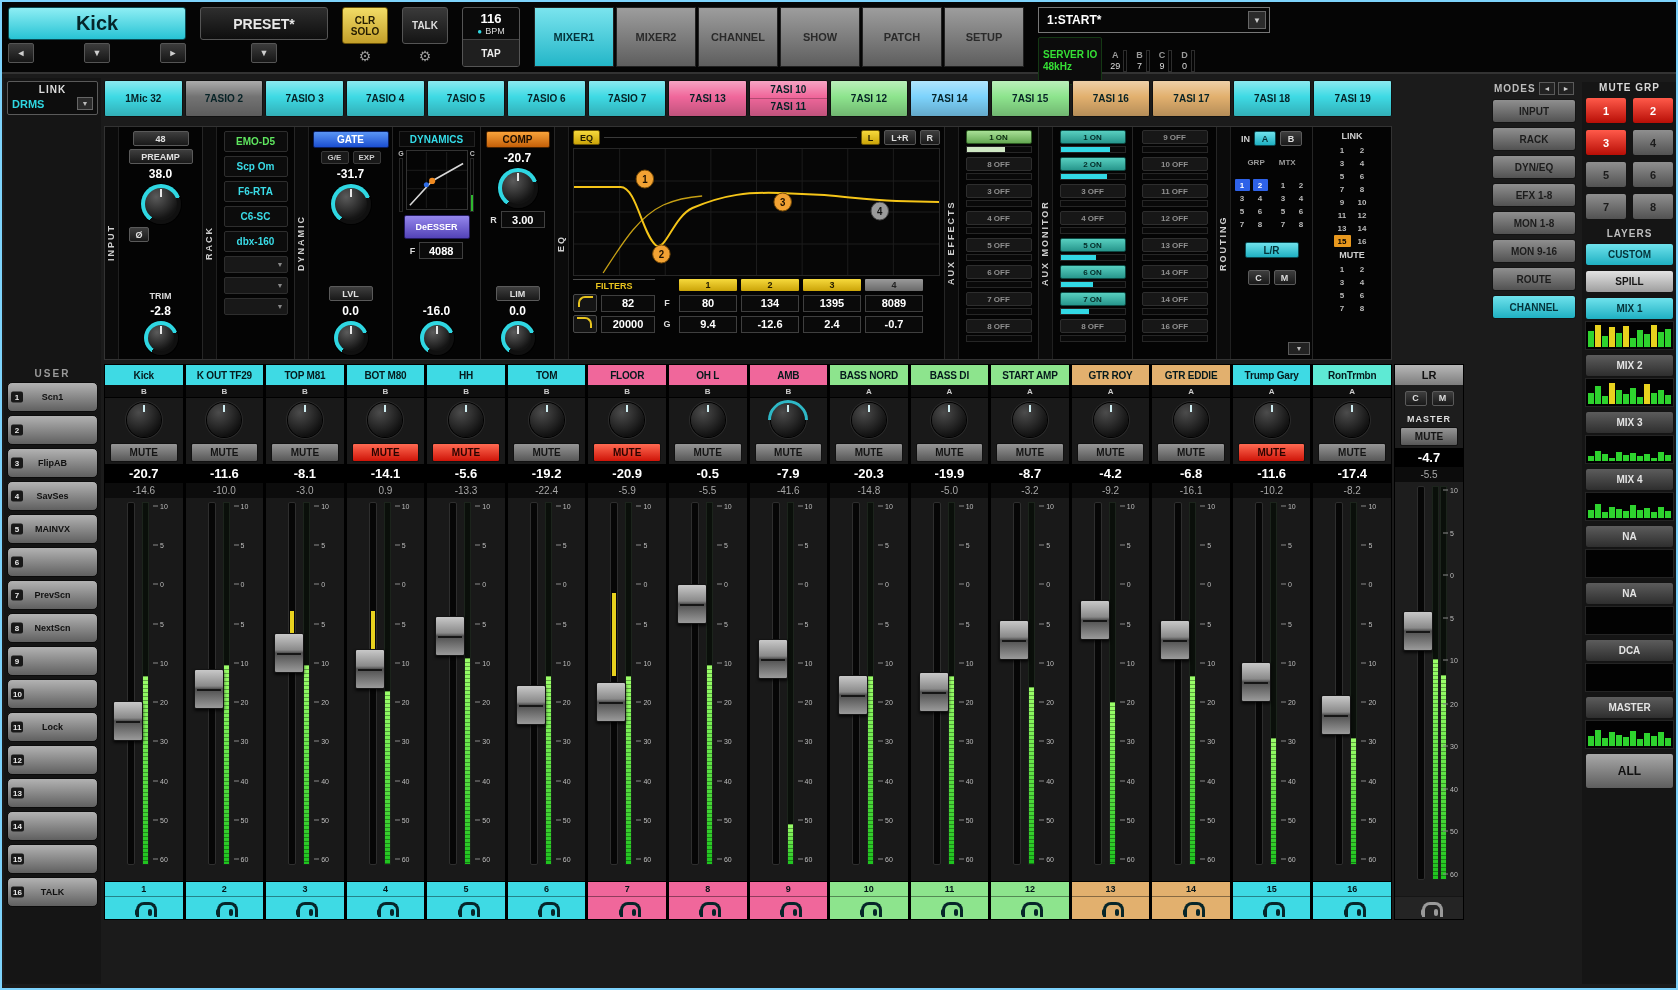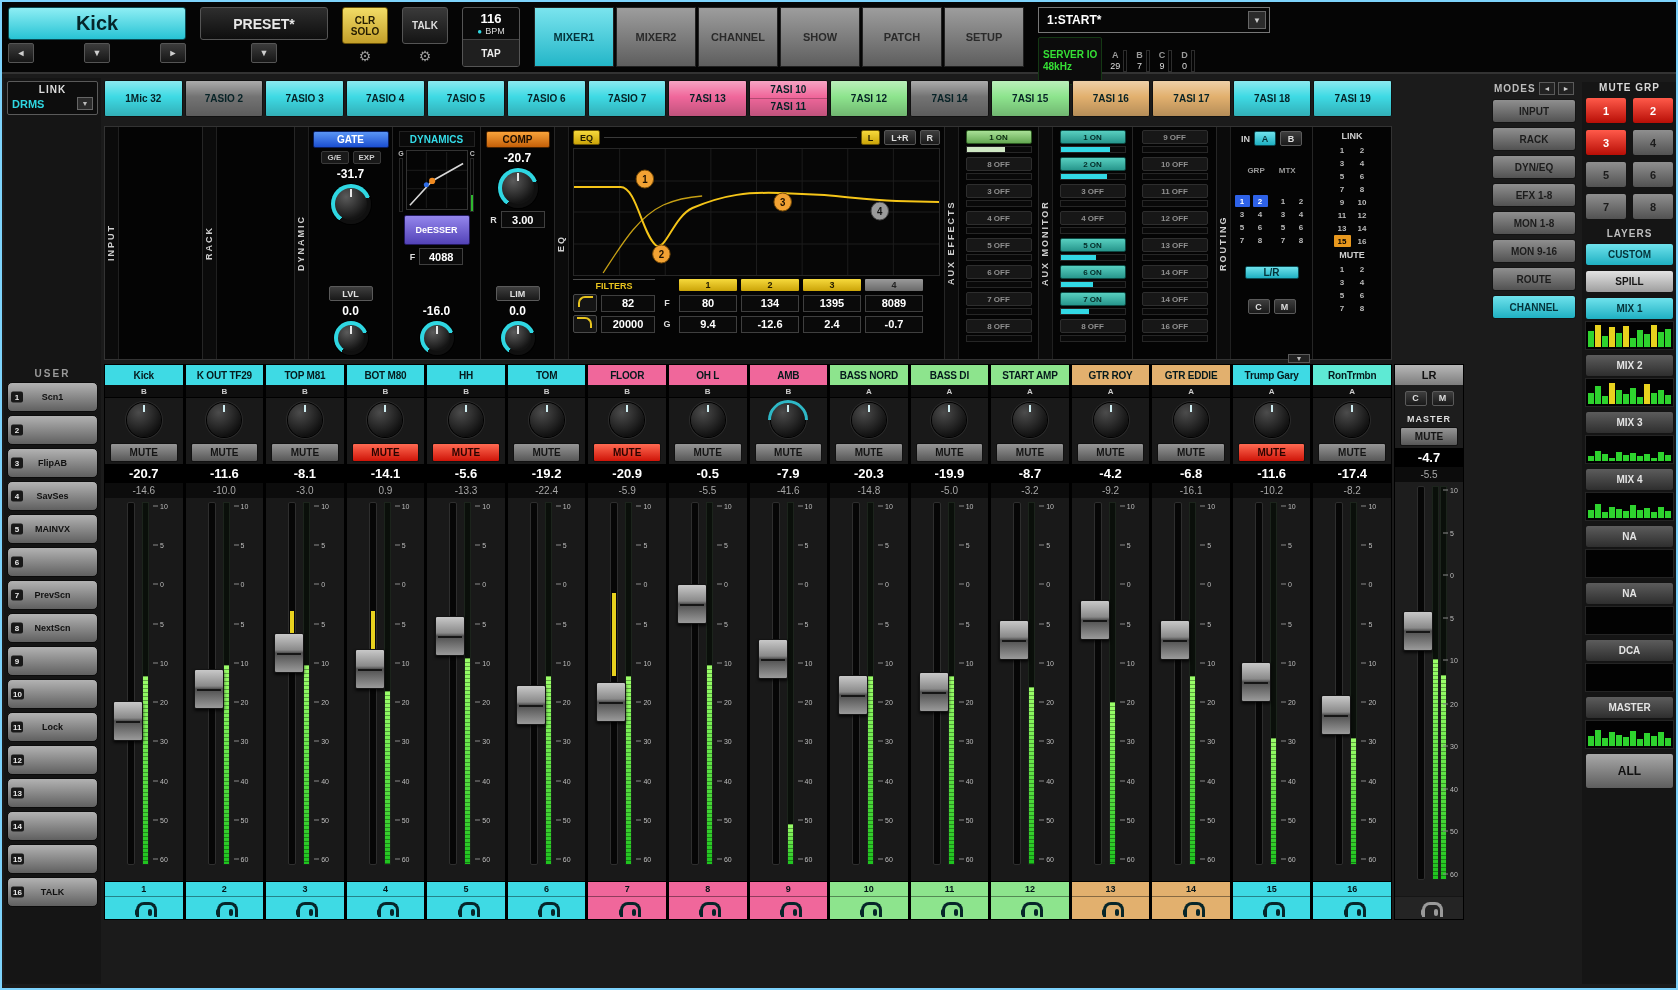--- a/index.html
+++ b/index.html
@@ -86,21 +86,21 @@
 .gatebtn{width:76px;height:17px;background:linear-gradient(180deg,#5a95f5,#1b4fd0);border:1px solid #0a1e5e;border-radius:2px;color:#fff;font-size:10px;font-weight:bold;display:flex;align-items:center;justify-content:center;cursor:pointer}
 .chip{min-width:28px;height:13px;background:#191919;border:1px solid #3a3a3a;border-radius:2px;color:#ccc;font-size:8px;font-weight:bold;display:flex;align-items:center;justify-content:center}
 .rowflex{display:flex;gap:4px;align-items:center}
 .dynhead{width:76px;height:16px;background:#0a0a0a;border:1px solid #222;color:#35dce8;font-size:10px;font-weight:bold;display:flex;align-items:center;justify-content:center}
 .dg-wrap{display:flex;gap:2px;align-items:stretch}
 .dg-side{display:flex;flex-direction:column;align-items:center;gap:1px}
 .dg-side span{color:#bbb;font-size:7px;font-weight:bold}
 .dg-meter{width:4px;flex:1;background:#050505;border:1px solid #262626;position:relative}
 .dg-meter i{position:absolute;bottom:0;left:0;right:0;height:30%;background:#2fb82f}
 .dg-graph{width:62px;height:60px;background:#050505;border:1px solid #333}
-.deess{width:66px;height:30px;background:linear-gradient(180deg,#9486ec,#5343b8);border:1px solid #241a60;border-radius:2px;color:#fff;font-size:9px;font-weight:bold;display:flex;align-items:center;justify-content:center;cursor:pointer}
+.deess{width:66px;height:24px;background:linear-gradient(180deg,#9486ec,#5343b8);border:1px solid #241a60;border-radius:2px;color:#fff;font-size:9px;font-weight:bold;display:flex;align-items:center;justify-content:center;cursor:pointer}
 .vbox{background:#0a0a0a;border:1px solid #3f3f3f;color:#fff;font-weight:bold;font-size:11px;display:flex;align-items:center;justify-content:center;height:17px;padding:0 4px;min-width:44px}
 .comphead{width:64px;height:17px;background:linear-gradient(180deg,#f9a33a,#c45f08);border:1px solid #4a2402;border-radius:2px;color:#1c0d00;font-size:10px;font-weight:bold;display:flex;align-items:center;justify-content:center;cursor:pointer}
 
 .eq-main{flex:1;display:flex;flex-direction:column;padding:3px 4px;gap:3px}
 .eq-top{display:flex;align-items:center;gap:4px}
 .eq-chip{height:15px;padding:0 6px;display:flex;align-items:center;justify-content:center;font-size:9px;font-weight:bold;border-radius:2px;cursor:pointer}
 .eq-chip.yellow{background:linear-gradient(180deg,#f6d93c,#cba408);color:#211a00;border:1px solid #6b5606}
 .eq-chip.dark{background:linear-gradient(180deg,#3e3e3e,#191919);color:#ddd;border:1px solid #555}
 .eq-line{flex:1;height:1px;background:#3a3a3a}
 .eq-graph{position:relative;height:128px;background:#060606;border:1px solid #262626}
@@ -387,21 +387,21 @@
       <div class="itab" style="background:#F0679B">
         <span>7ASI 13</span>
       </div>
       <div class="itab stacked" style="background:#F0679B">
         <span>7ASI 10</span>
         <span>7ASI 11</span>
       </div>
       <div class="itab" style="background:#8DE48D">
         <span>7ASI 12</span>
       </div>
-      <div class="itab" style="background:#737373">
+      <div class="itab" style="background:#7dd3fc">
         <span>7ASI 14</span>
       </div>
       <div class="itab" style="background:#8DE48D">
         <span>7ASI 15</span>
       </div>
       <div class="itab" style="background:#E2B06E">
         <span>7ASI 16</span>
       </div>
       <div class="itab" style="background:#E2B06E">
         <span>7ASI 17</span>
@@ -411,24 +411,49 @@
       </div>
       <div class="itab" style="background:#3EDAE4">
         <span>7ASI 19</span>
       </div>
     </div>
 
   <div class="detail">
 
     <section class="sec" style="width:98px">
       <div class="vlab">INPUT</div>
+      <div class="col">
+        <div class="dbtn w60">48</div>
+        <div class="dbtn w64">PREAMP</div>
+        <div class="val">38.0</div>
+        <div class="dknob">
+            <i></i>
+          </div>
+        <div class="dbtn w20">Ø</div>
+        <div class="sp"></div>
+        <div class="lab">TRIM</div>
+        <div class="val">-2.8</div>
+        <div class="dknob sm">
+            <i></i>
+          </div>
+      </div>
     </section>
 
     <section class="sec" style="width:92px">
       <div class="vlab">RACK</div>
+      <div class="col" id="rack-slots" style="gap:4px;justify-content:flex-start">
+          <div class="slot green">EMO-D5</div>
+          <div class="slot">Scp Om</div>
+          <div class="slot">F6-RTA</div>
+          <div class="slot">C6-SC</div>
+          <div class="slot">dbx-160</div>
+          <div class="slot empty">▼</div>
+          <div class="slot empty">▼</div>
+          <div class="slot empty">▼</div>
+        </div>
     </section>
 
     <section class="sec" style="width:98px">
       <div class="vlab">DYNAMIC</div>
       <div class="col">
         <div class="gatebtn">GATE</div>
         <div class="rowflex">
           <span class="chip">G/E</span>
           <span class="chip">EXP</span>
         </div>
@@ -723,21 +748,21 @@
       <div class="aux-chip ">16 OFF</div>
       <div class="aux-bar">
               <i style="width:0%"></i>
             </div>
     </div>
         </div>
     </section>
 
     <section class="sec" style="width:96px">
       <div class="vlab">ROUTING</div>
-      <div class="col" style="gap:20px">
+      <div class="col" style="gap:12px">
         <div class="rowflex">
           <span class="lab9">IN</span>
           <span class="abchip active">A</span>
           <span class="abchip">B</span>
         </div>
         <div class="heads">
           <span>GRP</span>
           <span>MTX</span>
         </div>
         <div class="rgrids">

